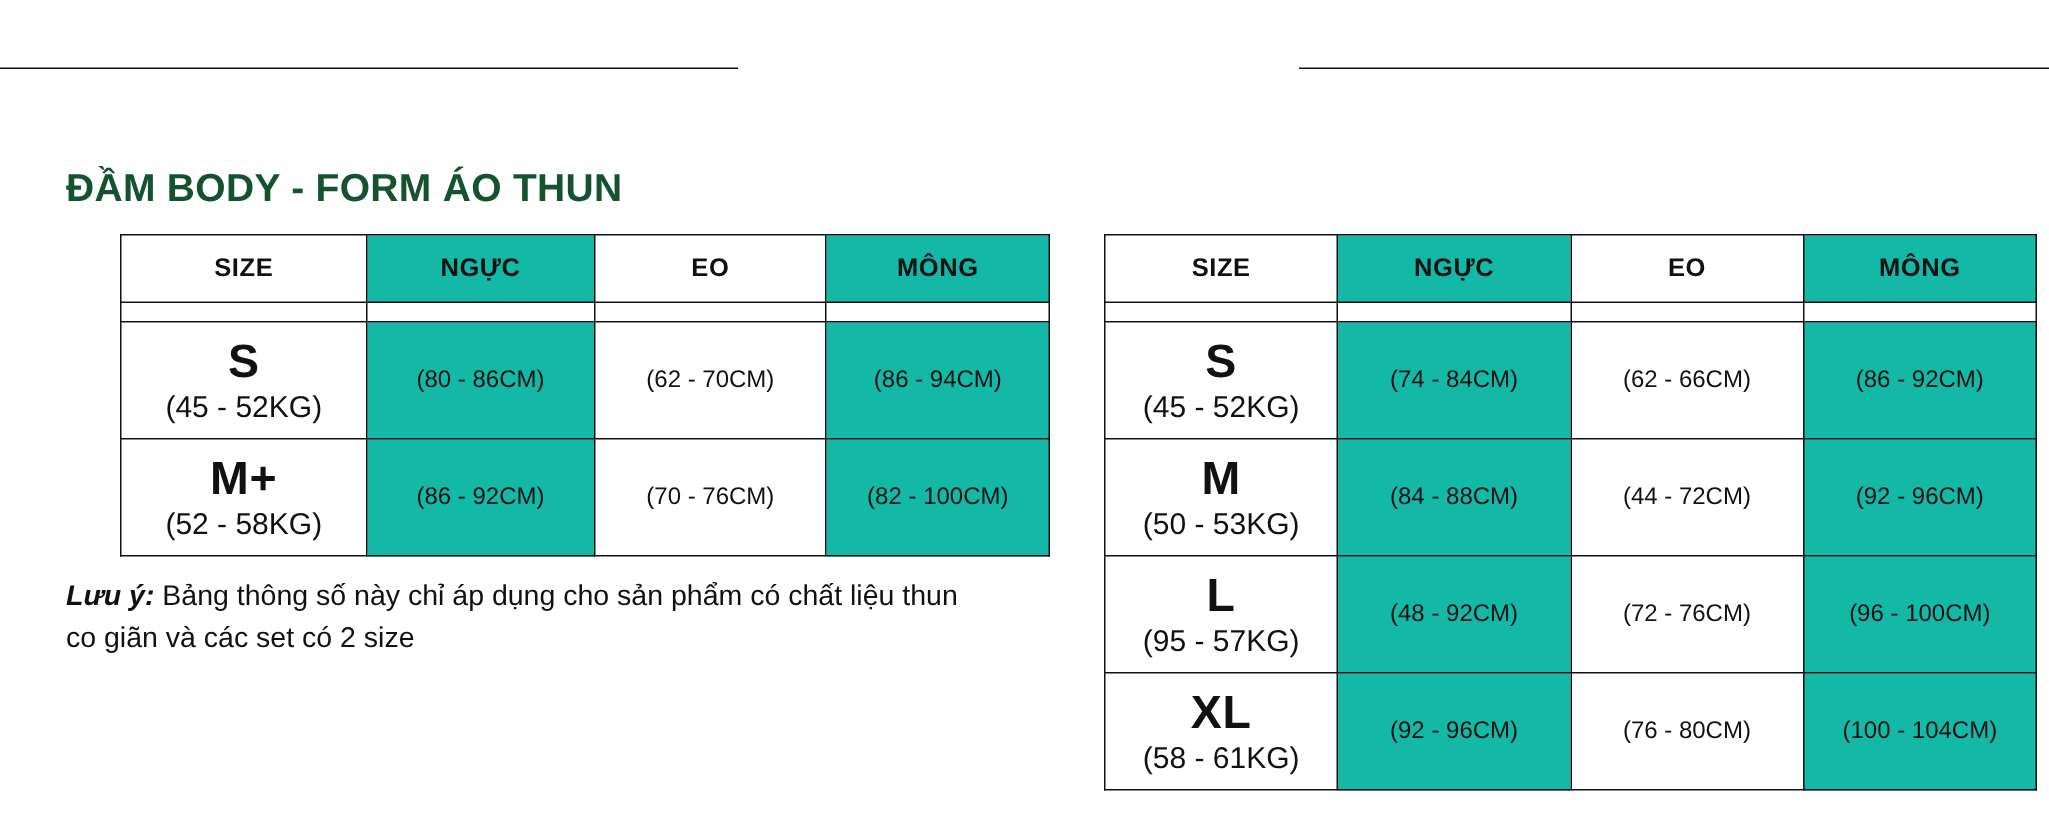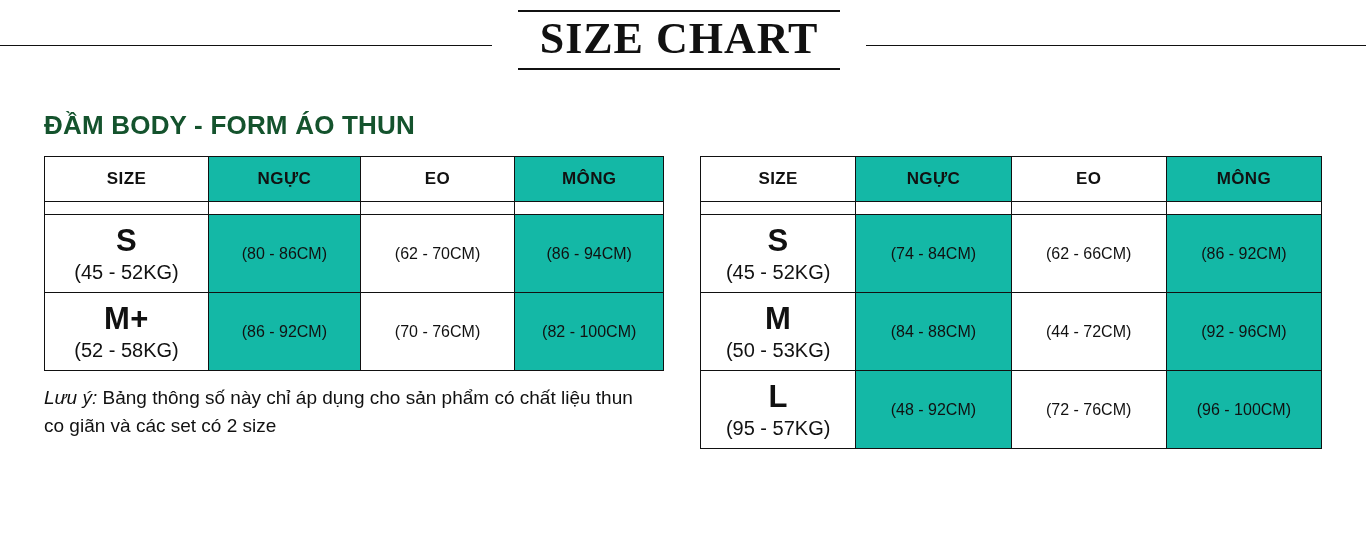--- a/index.html
+++ b/index.html
@@ -67,20 +67,21 @@
   .table-wrap {
     position: absolute;
   }
   .table-wrap.left  { left: 44px;  top: 156px; width: 620px; }
   .table-wrap.right { left: 700px; top: 156px; width: 622px; }
 
   table.size-table {
     border-collapse: collapse;
     table-layout: fixed;
     width: 100%;
+    margin-left: 36px;
   }
   table.size-table td, table.size-table th {
     border: 1.5px solid #111111;
     text-align: center;
     vertical-align: middle;
     padding: 0;
   }
 
   
   .head-row th {
@@ -124,33 +125,30 @@
   .note {
     position: absolute;
     left: 44px;
     top: 384px;
     width: 610px;
     font-size: 19px;
     line-height: 1.45;
     color: #111111;
   }
   .note .note-label {
-    font-weight: normal;
+    font-weight: bold;
     font-style: italic;
   }
 </style>
 </head>
 <body>
 
 <div class="header">
   <div class="header-rule left"></div>
   <div class="header-rule right"></div>
-  <div class="title-box">
-    <div class="title">SIZE CHART</div>
-  </div>
 </div>
 
 <div class="section-heading">ĐẦM BODY - FORM ÁO THUN</div>
 
 <div class="table-wrap left">
   <table class="size-table">
     <colgroup>
       <col style="width:26.5%">
       <col style="width:24.5%">
       <col style="width:25%">
@@ -236,19 +234,28 @@
       </tr>
       <tr class="body-row">
         <td class="size-cell">
           <span class="size-label">L</span>
           <span class="size-weight">(95 - 57KG)</span>
         </td>
         <td class="meas-cell shaded">(48 - 92CM)</td>
         <td class="meas-cell plain">(72 - 76CM)</td>
         <td class="meas-cell shaded">(96 - 100CM)</td>
       </tr>
+      <tr class="body-row">
+        <td class="size-cell">
+          <span class="size-label">XL</span>
+          <span class="size-weight">(58 - 61KG)</span>
+        </td>
+        <td class="meas-cell shaded">(92 - 96CM)</td>
+        <td class="meas-cell plain">(76 - 80CM)</td>
+        <td class="meas-cell shaded">(100 - 104CM)</td>
+      </tr>
     </tbody>
   </table>
 </div>
 
 <div class="note">
   <span class="note-label">Lưu ý:</span><span class="note-text"> Bảng thông số này chỉ áp dụng cho sản phẩm có chất liệu thun co giãn và các set có 2 size</span>
 </div>
 
 </body></html>

